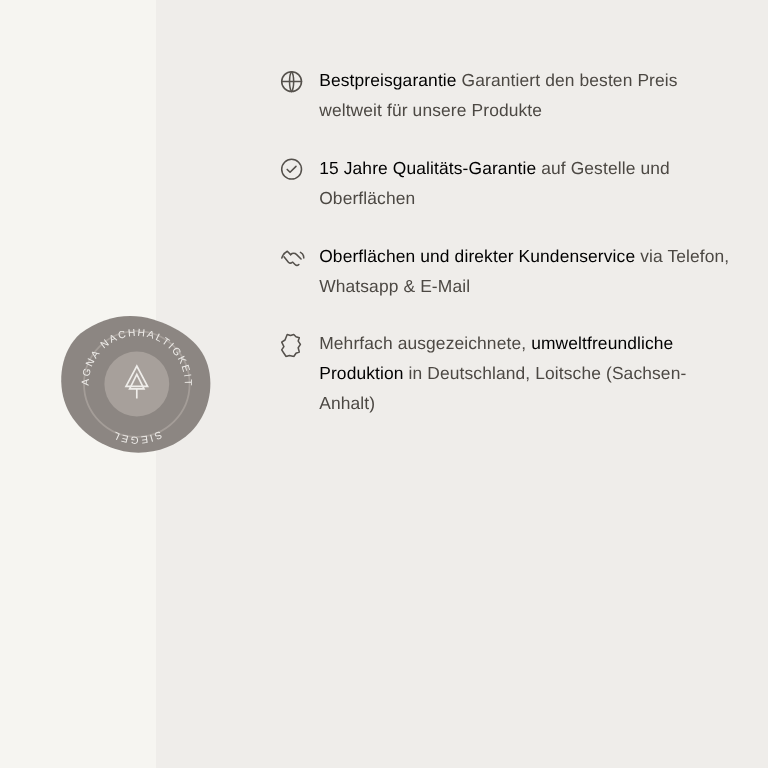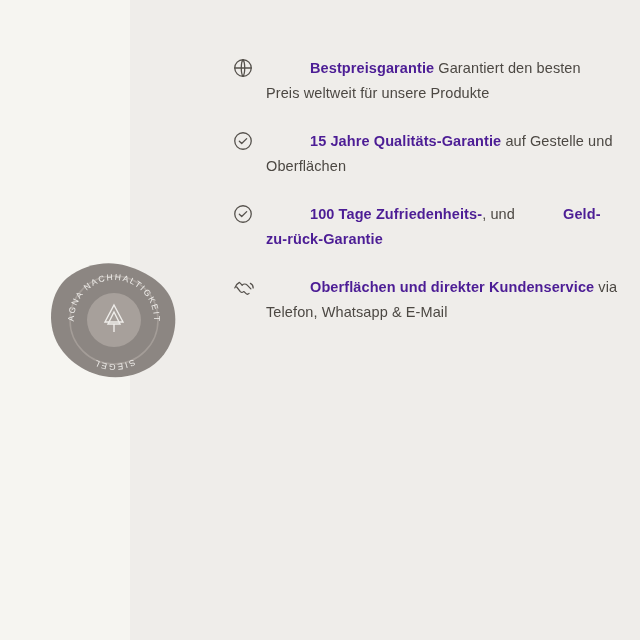--- a/index.html
+++ b/index.html
@@ -59,23 +59,22 @@
   }
   .item .text {
     flex: 1 1 auto;
     font-size: 14.5px;
     line-height: 25px;
     color: #4c4843;
     letter-spacing: 0.1px;
     font-weight: 400;
   }
   .text b {
-    font-weight: 700;
-    color: #4c1d95;
-    margin-left: 44px;
+    font-weight: 400;
+    color: #000000;
   }
   svg.ic {
     stroke: #55514c;
     stroke-width: 1.4;
     fill: none;
     stroke-linecap: round;
     stroke-linejoin: round;
   }
 </style>
 </head>
@@ -125,40 +124,39 @@
     <div class="item">
       <span class="icon">
         <svg class="ic" width="22" height="22" viewBox="0 0 24 24">
           <circle cx="12" cy="12" r="9"></circle>
           <path d="M8 12.2l2.6 2.6L16 9.4"></path>
         </svg>
       </span>
       <span class="text"><b>15 Jahre Qualitäts-Garantie</b> auf Gestelle und Oberflächen</span>
     </div>
 
-    <div class="item">
-      <span class="icon">
-        <svg class="ic" width="22" height="22" viewBox="0 0 24 24">
-          <circle cx="12" cy="12" r="9"></circle>
-          <path d="M8 12.2l2.6 2.6L16 9.4"></path>
-        </svg>
-      </span>
-      <span class="text"><b>100 Tage Zufriedenheits-</b>, und <b>Geld-zu-rück-Garantie</b></span>
-    </div>
 
 
     <div class="item">
       <span class="icon">
         <svg class="ic" width="24" height="22" viewBox="0 0 26 24">
           <path d="M3 13c1-3 3-5 5-6l3 3"></path>
           <path d="M11 10c1.5-1.5 4-1.5 5.5 0l4 4"></path>
           <path d="M5 12l4 5c1 1 2.5 1 3.5 0"></path>
           <path d="M13 17l2 2c1 1 2.5 1 3.5 0"></path>
           <path d="M20 8c2 1 3 3 3 5"></path>
         </svg>
       </span>
       <span class="text"><b>Oberflächen und direkter Kundenservice</b> via Telefon, Whatsapp &amp; E-Mail</span>
     </div>
 
+    <div class="item">
+      <span class="icon">
+        <svg class="ic" width="22" height="22" viewBox="0 0 24 24">
+          <path d="M8 3l3 1 3-1 2 2 3 1-1 3 2 3-2 3 1 4-3 1-2 3-4-1-3 1-2-3-2-3 2-3-2-4 3-2z"></path>
+        </svg>
+      </span>
+      <span class="text">Mehrfach ausgezeichnete, <b>umweltfreundliche Produktion</b> in Deutschland, Loitsche (Sachsen-Anhalt)</span>
+    </div>
 
 
   </div>
 </div>
 
 </body></html>

